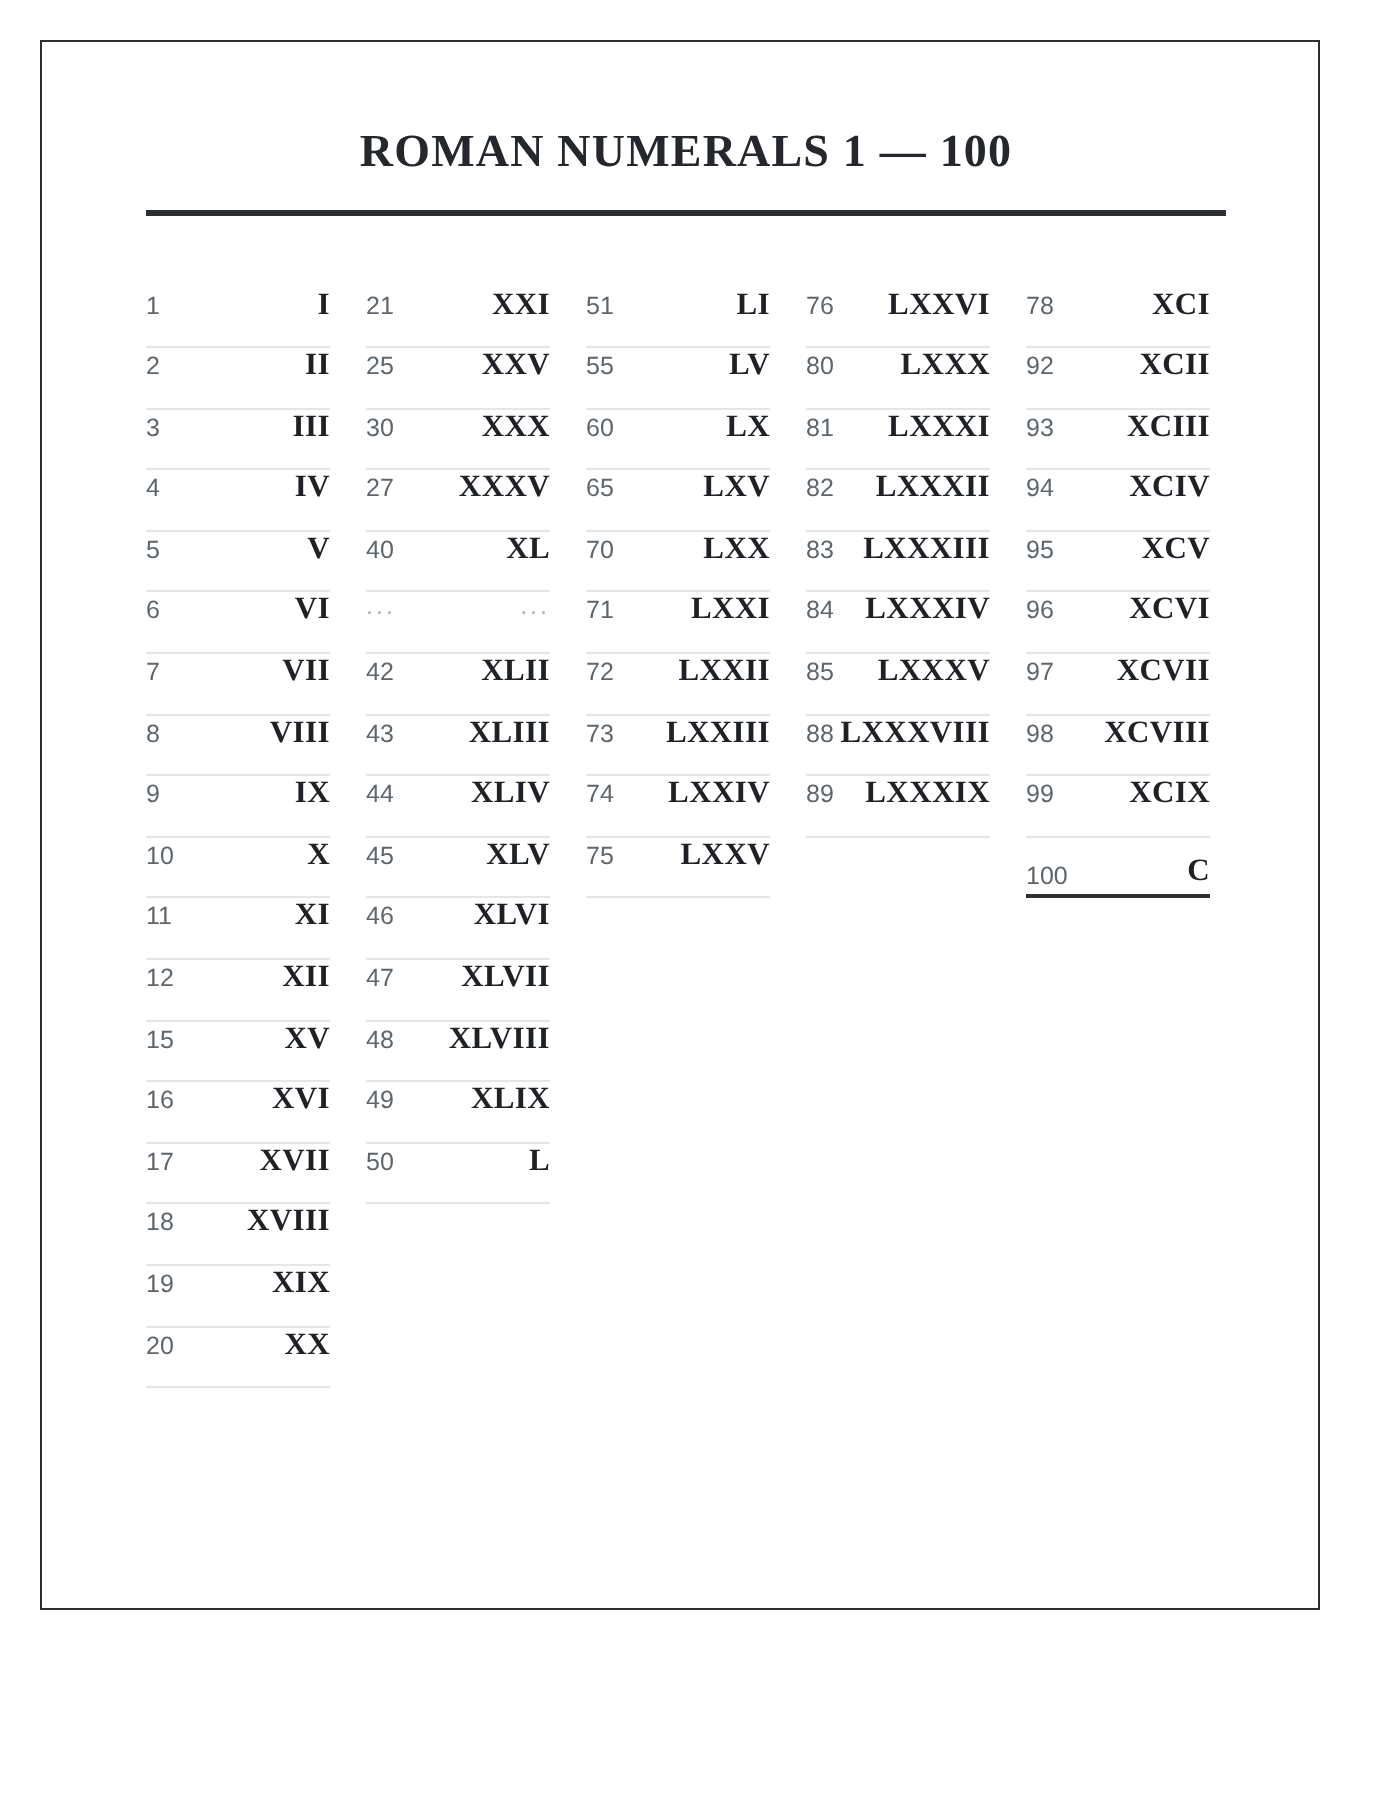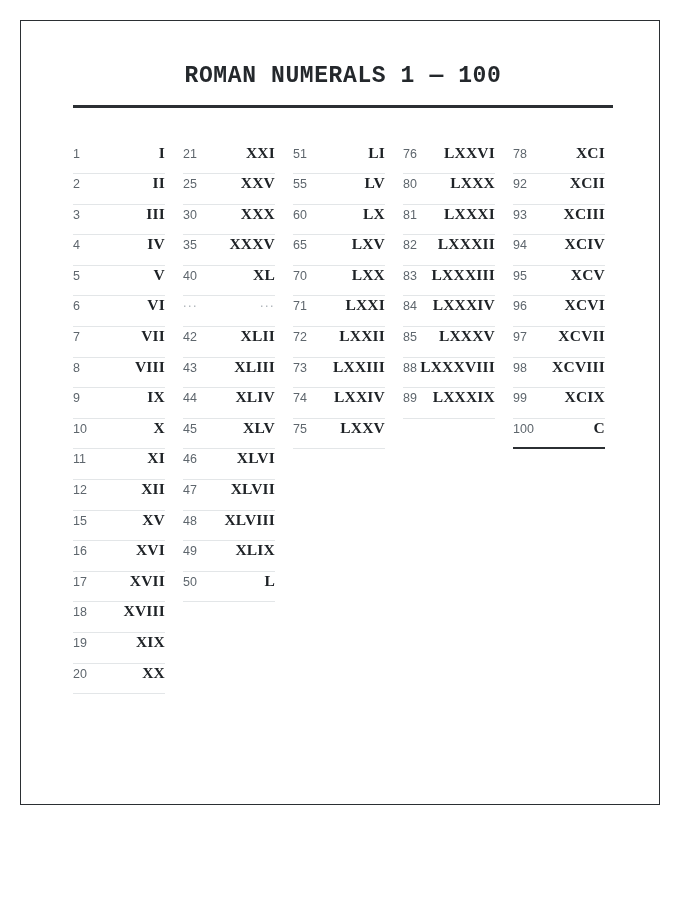--- a/index.html
+++ b/index.html
@@ -26,21 +26,21 @@
   }
 
   .sheet {
     position: absolute;
     left: 52px;
     top: 42px;
     width: 540px;
   }
 
   .page-title {
-    font-family: Liberation Mono, monospace;
+    font-family: Liberation Serif, serif;
     font-size: 23px;
     font-weight: bold;
     letter-spacing: 0.6px;
     color: #24282c;
     text-align: center;
     margin: 0;
     padding: 0 0 16px 0;
     white-space: nowrap;
   }
 
@@ -71,20 +71,21 @@
     align-items: baseline;
     justify-content: space-between;
     height: 30.6px;
     box-sizing: border-box;
     border-bottom: 1px solid #e3e6e8;
     padding-bottom: 2px;
   }
 
   .num-row.row-last {
     border-bottom: 2.5px solid #2b2f33;
+    align-items: flex-end;
   }
 
   .arabic {
     font-family: "Liberation Sans", sans-serif;
     font-size: 12.5px;
     font-weight: normal;
     color: #5e666d;
     white-space: nowrap;
     flex: 0 0 auto;
   }
@@ -203,21 +204,21 @@
           </div>
           <div class="num-row">
             <span class="arabic">25</span>
             <span class="roman">XXV</span>
           </div>
           <div class="num-row">
             <span class="arabic">30</span>
             <span class="roman">XXX</span>
           </div>
           <div class="num-row">
-            <span class="arabic">35</span>
+            <span class="arabic">27</span>
             <span class="roman">XXXV</span>
           </div>
           <div class="num-row">
             <span class="arabic">40</span>
             <span class="roman">XL</span>
           </div>
           <div class="num-row row-ellipsis">
             <span class="arabic">...</span>
             <span class="roman">...</span>
           </div>

